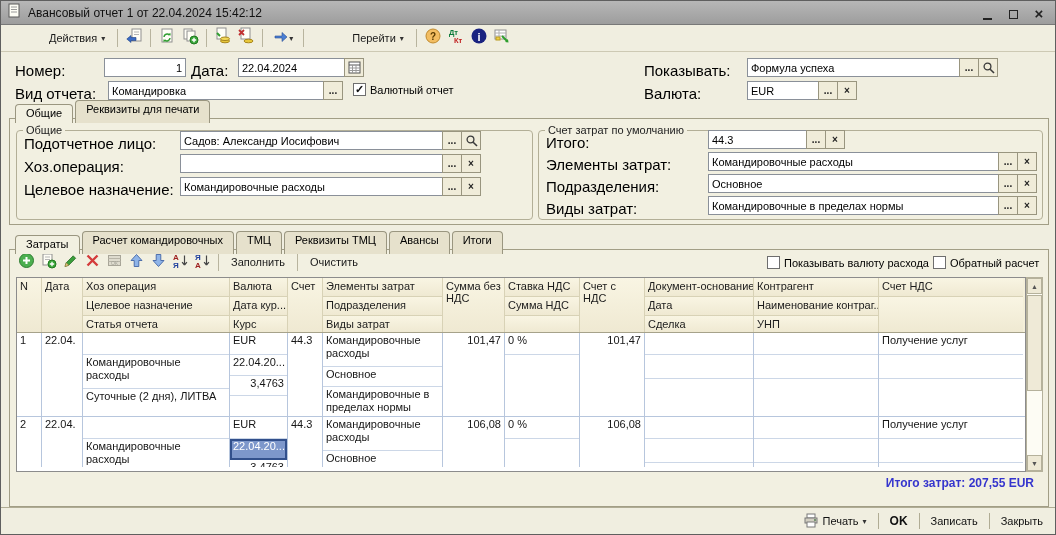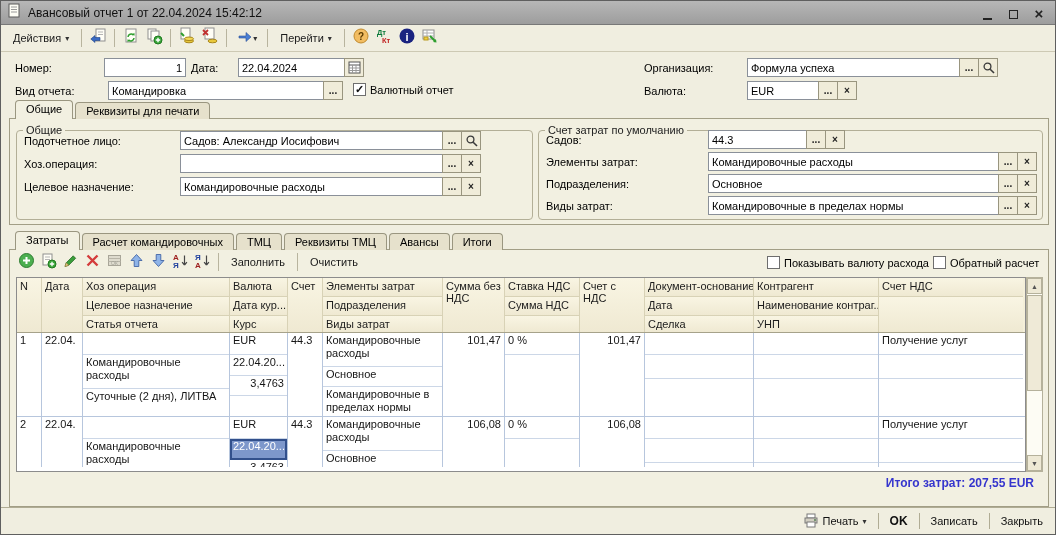--- a/index.html
+++ b/index.html
@@ -13,41 +13,41 @@
   .titlebar .ttext{font-size:12px;font-weight:normal;color:#111;margin-left:6px;flex:1;white-space:nowrap;overflow:hidden;}
   .wctrl{display:flex;gap:10px;align-items:center;margin-right:2px;}
   .wbtn{width:16px;height:14px;display:flex;align-items:flex-end;justify-content:center;cursor:default;}
   .min-shape{width:9px;border-bottom:2px solid #222;}
   .max-shape{width:9px;height:9px;border:1.5px solid #222;margin-bottom:1px;}
   .close-shape{font-size:15px;line-height:12px;font-weight:bold;color:#222;}
 
   
   .toolbar{position:absolute;top:24px;left:0;right:0;height:27px;display:flex;align-items:center;
     padding:0 5px;border-bottom:1px solid #cdc9b4;background:#f0eee0;gap:1px;}
-  .tbtn{display:flex;align-items:center;gap:4px;font-size:11px;color:#1a1a1a;padding:3px 6px;border:1px solid transparent;border-radius:2px;}
+  .tbtn{display:flex;align-items:center;gap:4px;font-size:11px;color:#1a1a1a;padding:3px 6px;border:1px solid transparent;border-radius:2px;margin-left:36px;}
   .ibtn{width:22px;height:22px;display:flex;align-items:center;justify-content:center;border:1px solid transparent;border-radius:2px;}
   .tsep{width:1px;height:18px;background:#b8b49e;margin:0 4px;}
   .dd{font-size:8px;color:#333;}
 
   
-  .lbl{position:absolute;font-size:11px;color:#000;white-space:nowrap;}
+  .lbl{position:absolute;font-size:15px;color:#000;white-space:nowrap;}
   .fld{position:absolute;display:flex;height:19px;}
   .fbox{flex:1;background:#fff;border:1px solid #8a9099;font-size:11px;color:#000;
     display:flex;align-items:center;padding:0 3px;overflow:hidden;white-space:nowrap;}
   .fbox.right{justify-content:flex-end;}
   .fbtn{width:20px;background:#f0ecd9;border:1px solid #99927f;border:1px solid #99957f;margin-left:-1px;
     display:flex;align-items:center;justify-content:center;font-size:10px;color:#222;font-weight:bold;line-height:8px;}
   .cb{width:13px;height:13px;background:#fff;border:1px solid #6e6e6e;display:inline-flex;
     align-items:center;justify-content:center;font-size:11px;font-weight:bold;color:#111;}
   .cbrow{position:absolute;display:flex;align-items:center;gap:4px;font-size:11px;}
 
   
   .tabs{position:absolute;display:flex;align-items:flex-end;gap:2px;z-index:3;}
   .tab{font-size:11px;color:#000;padding:2px 10px 3px;background:#e6e1cc;border:1px solid #9a9680;
-    border-bottom:none;border-radius:4px 4px 0 0;height:17px;white-space:nowrap;}
+    border-bottom:none;border-radius:4px 4px 0 0;height:23px;white-space:nowrap;}
   .tab.active{background:#f2f0e1;height:19px;position:relative;z-index:4;}
   .panel{position:absolute;background:#f2f0e1;border:1px solid #a29e86;}
   fieldset.grp{position:absolute;border:1px solid #b3af97;border-radius:4px;padding:0;}
   fieldset.grp legend{font-size:11px;color:#222;margin-left:6px;padding:0 3px;}
 
   
   .gtb{position:absolute;left:6px;top:2px;display:flex;align-items:center;gap:2px;}
   .gbtn{width:20px;height:20px;display:flex;align-items:center;justify-content:center;}
   .gtext{font-size:11px;color:#1a1a1a;padding:2px 6px;}
 
@@ -241,21 +241,21 @@
             <rect x="1" y="1" width="11" height="11" fill="#fff" stroke="#555"></rect>
             <line x1="1" y1="4" x2="12" y2="4" stroke="#555"></line>
             <line x1="4.5" y1="4" x2="4.5" y2="12" stroke="#999"></line>
             <line x1="8" y1="4" x2="8" y2="12" stroke="#999"></line>
             <line x1="1" y1="7" x2="12" y2="7" stroke="#999"></line>
             <line x1="1" y1="9.5" x2="12" y2="9.5" stroke="#999"></line>
           </svg>
     </span>
       </span>
   </span>
-  <span class="lbl" style="left:643px;top:61px">Организация:</span>
+  <span class="lbl" style="left:643px;top:61px">Показывать:</span>
   <span class="fld" style="left:746px;top:57px;width:251px">
     <span class="fbox">Формула успеха</span>
     <span class="fbtn">...</span>
     <span class="fbtn">
         <span>
       <svg width="13" height="13" viewBox="0 0 13 13">
             <circle cx="5.5" cy="5.5" r="3.4" fill="none" stroke="#3a3a3a" stroke-width="1.3"></circle>
             <line x1="8.2" y1="8.2" x2="12" y2="12" stroke="#3a3a3a" stroke-width="1.6"></line>
           </svg>
     </span>
@@ -309,21 +309,21 @@
     <span class="lbl" style="left:14px;top:62px">Целевое назначение:</span>
     <span class="fld" style="left:170px;top:58px;width:301px">
       <span class="fbox">Командировочные расходы</span>
       <span class="fbtn">...</span>
       <span class="fbtn">×</span>
     </span>
 
     <fieldset class="grp" style="left:528px;top:5px;width:505px;height:96px">
       <legend>Счет затрат по умолчанию</legend>
     </fieldset>
-    <span class="lbl" style="left:536px;top:15px">Садов:</span>
+    <span class="lbl" style="left:536px;top:15px">Итого:</span>
     <span class="fld" style="left:698px;top:11px;width:137px">
       <span class="fbox">44.3</span>
       <span class="fbtn">...</span>
       <span class="fbtn">×</span>
     </span>
     <span class="lbl" style="left:536px;top:37px">Элементы затрат:</span>
     <span class="fld" style="left:698px;top:33px;width:329px">
       <span class="fbox">Командировочные расходы</span>
       <span class="fbtn">...</span>
       <span class="fbtn">×</span>

